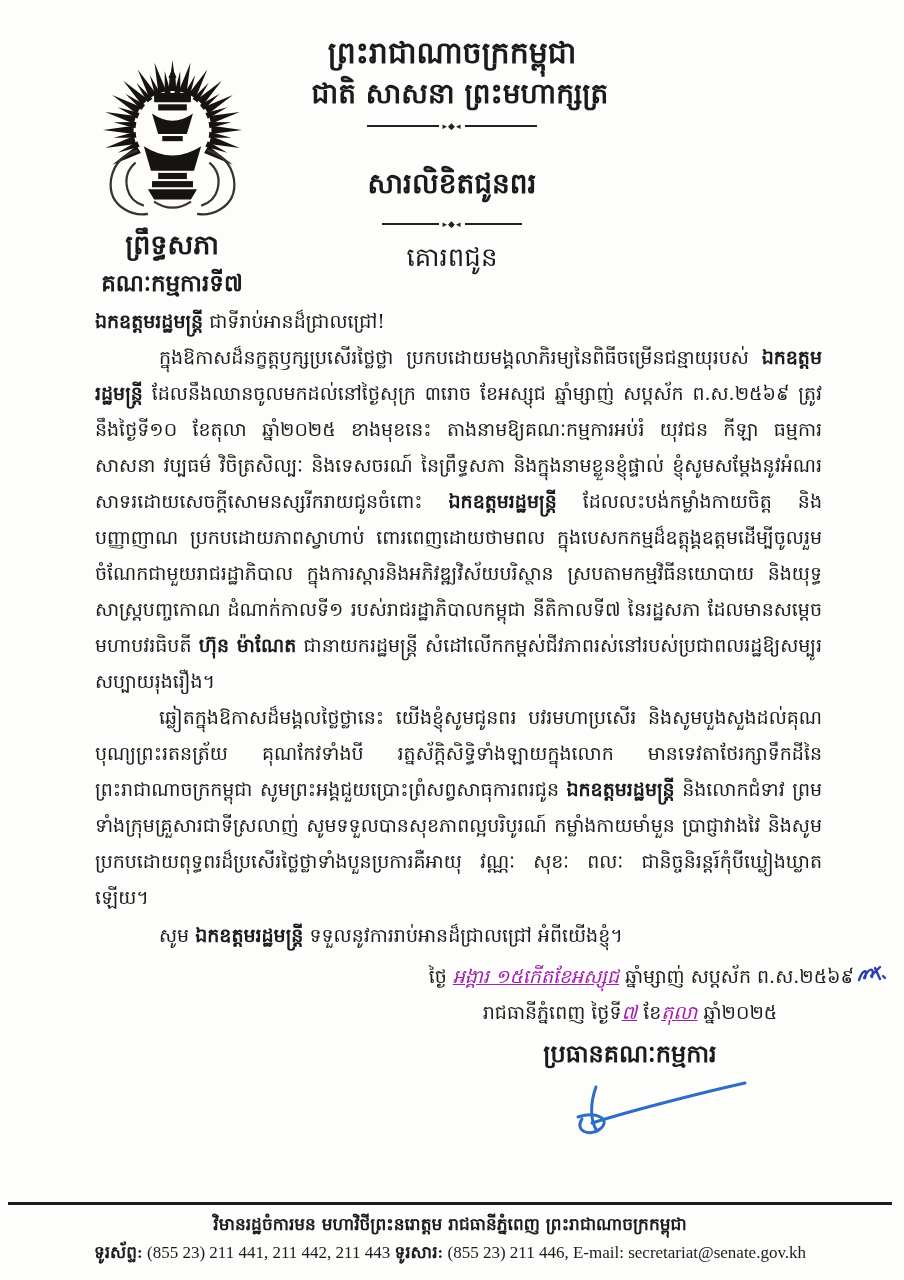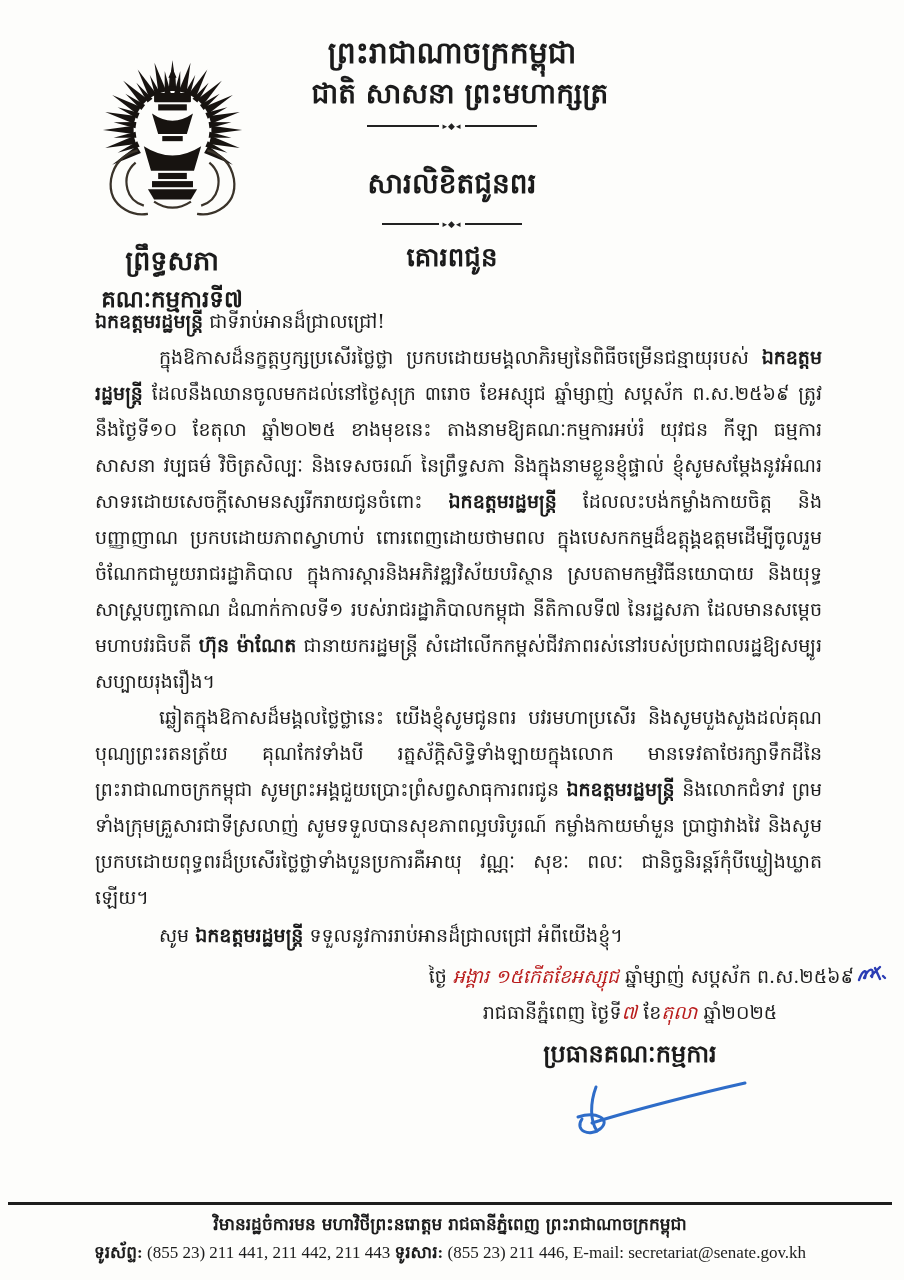--- a/index.html
+++ b/index.html
@@ -16,35 +16,35 @@
   .b{font-weight:bold;}
   
   .header-center{padding-top:34px;text-align:center;line-height:1.25;}
   .kingdom-line1{font-size:30px;font-weight:bold;}
   .kingdom-line2{font-size:28px;font-weight:bold;margin-top:4px;padding-left:16px;}
   .ornament-divider{display:flex;align-items:center;justify-content:center;width:170px;margin:10px auto 0;}
   .ornament-divider .rule{flex:1;height:2px;background:#222;}
   .ornament-divider .mid{font-family:"DejaVu Sans",sans-serif;font-size:9px;color:#222;padding:0 4px;letter-spacing:1px;}
   
   .emblem-block{position:absolute;left:72px;top:48px;width:200px;text-align:center;}
-  .senate-label{font-size:27px;font-weight:bold;margin-top:20px;}
+  .senate-label{font-size:27px;font-weight:bold;margin-top:4px;}
   .commission-label{font-size:23px;font-weight:bold;margin-top:2px;}
   
   .letter-type{margin-top:34px;text-align:center;font-size:28px;font-weight:bold;}
-  .salute-line{margin-top:12px;text-align:center;font-size:26px;font-weight:bold;}
+  .salute-line{margin-top:12px;text-align:center;font-size:26px;font-weight:normal;}
   .recipient-line{margin-top:6px;text-align:center;font-size:25px;font-weight:bold;}
   
   .body-block{margin:24px 82px 0 95px;font-size:19px;line-height:36px;text-align:justify;}
   .salutation{text-align:left;}
   .para{text-indent:64px;}
   .closing{text-indent:64px;text-align:left;margin-top:2px;}
   
   .sign-wrap{width:520px;margin:6px 14px 0 auto;text-align:center;font-size:19px;line-height:34px;}
   .date-line1{white-space:nowrap;text-align:right;}
-  .hand{color:#b91c1c;font-style:italic;font-family:"DejaVu Sans","Liberation Sans",sans-serif;}
+  .hand{color:#a21caf;font-style:italic;font-family:"DejaVu Sans","Liberation Sans",sans-serif;text-decoration:underline;}
   .initial-scribble{display:inline-block;vertical-align:middle;margin-left:2px;}
   .sig-title{font-size:24px;font-weight:bold;margin-top:8px;}
   .signature-svg{display:block;margin:2px auto 0;}
   .sig-name{font-size:24px;font-weight:bold;margin-top:0;}
   
   .footer{position:absolute;left:0;right:4px;bottom:14px;text-align:center;}
   .footer-rule{height:3px;background:#1d1d1d;margin:0 8px 8px;}
   .footer-address{font-size:17px;font-weight:bold;}
   .footer-contacts{font-size:17px;margin-top:3px;font-family:"Liberation Serif",serif;}
 </style>

